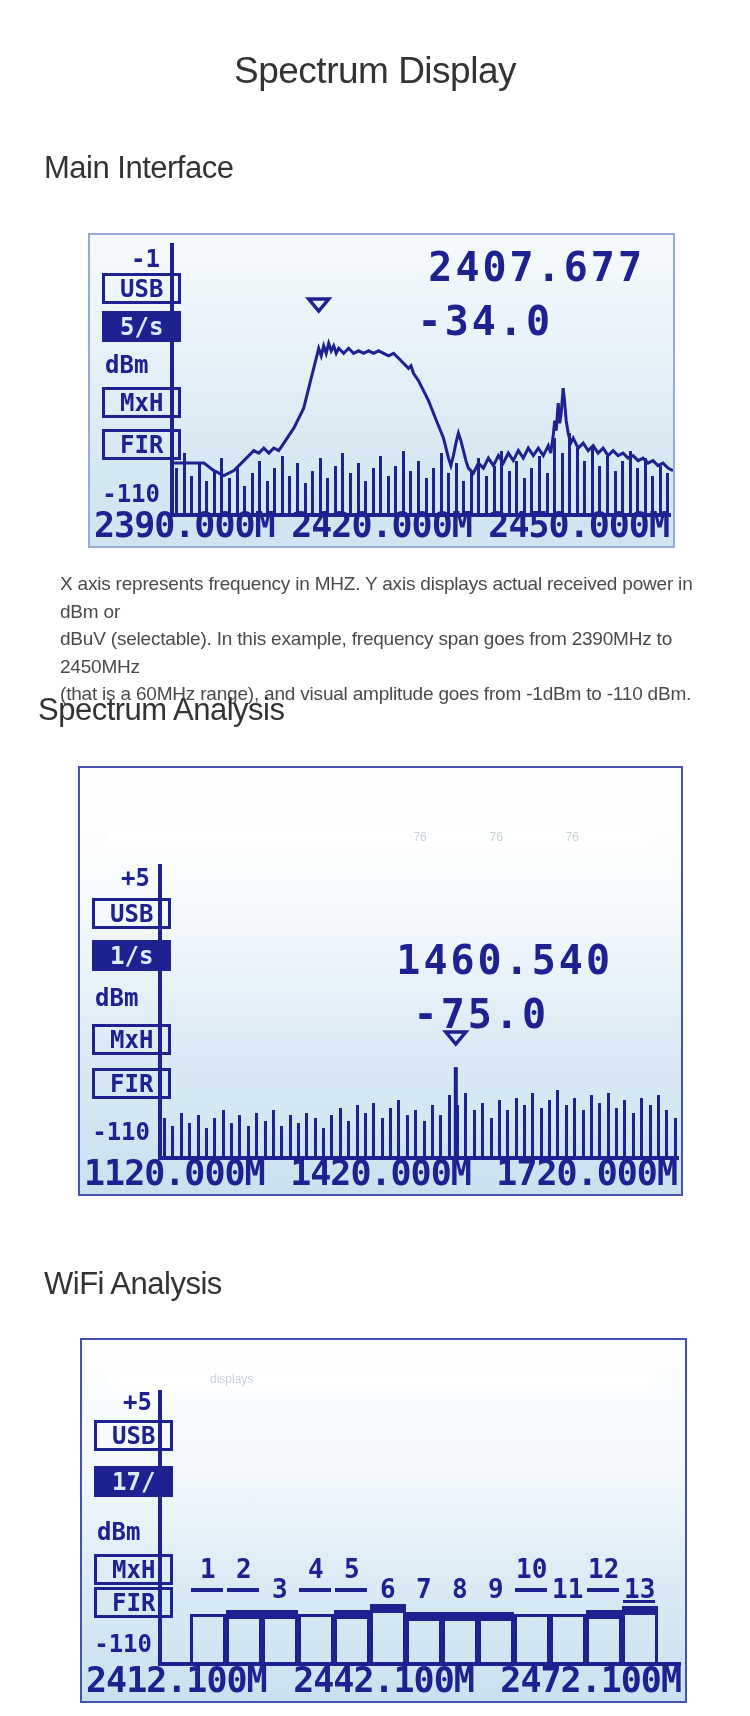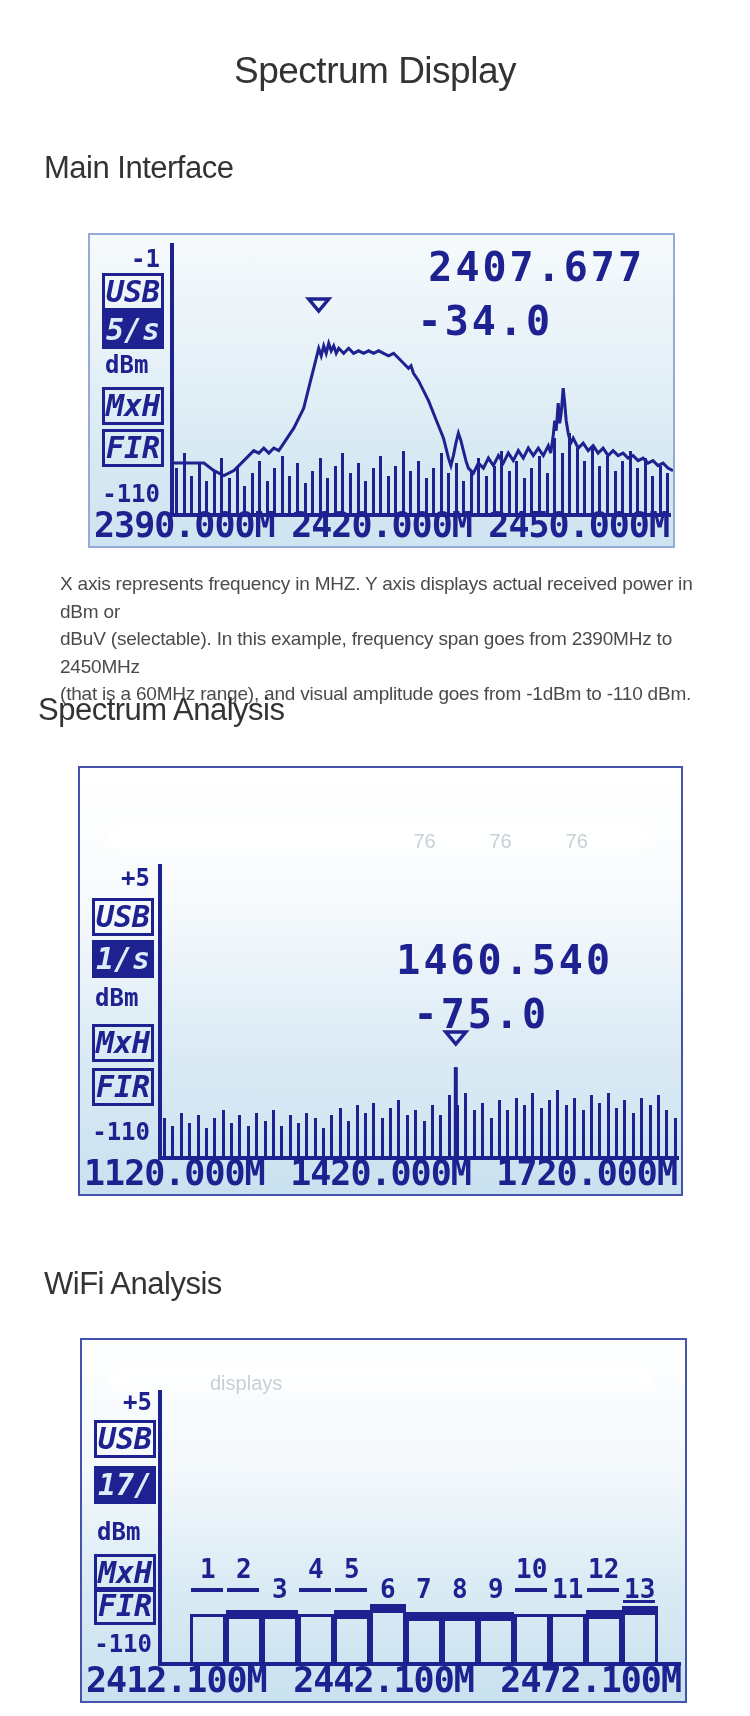--- a/index.html
+++ b/index.html
@@ -24,32 +24,32 @@
   .d2{left:78px;top:766px;width:605px;height:430px;border:2px solid #4353ae;
       background:linear-gradient(180deg,#ffffff 0%,#f8fbfd 30%,#dcebf5 65%,#c9e1ef 100%);}
   .d3{left:80px;top:1338px;width:607px;height:365px;border:2px solid #4353ae;
       background:linear-gradient(180deg,#fdfeff 0%,#f4f9fc 35%,#d9eaf4 70%,#c9e1ef 100%);}
 
   .ghost-streak{position:absolute;left:26px;right:30px;height:26px;background:rgba(255,255,255,.78);
       border-radius:10px;filter:blur(3px);}
   .d2 .ghost-streak{top:56px;}
   .d3 .ghost-streak{top:26px;}
   .ghost-frags{position:absolute;left:0;right:16px;height:22px;color:rgba(125,140,158,.42);
-      font-size:20px;font-family:"Liberation Sans",sans-serif;}
+      font-size:12px;font-family:"Liberation Sans",sans-serif;}
   .d2 .ghost-frags{top:62px;}
   .d3 .ghost-frags{top:32px;}
   .ghost-frags span{position:absolute;top:0;}
   .d2 .ghost-frags span:nth-child(1){left:57%;}
   .d2 .ghost-frags span:nth-child(2){left:70%;}
   .d2 .ghost-frags span:nth-child(3){left:83%;}
   .d3 .ghost-frags span:nth-child(1){left:128px;}
 
   .num{position:absolute;left:4px;width:66px;text-align:right;font-size:24px;line-height:1;}
-  .badge{position:absolute;left:12px;border:3px solid var(--ink);padding:1px 1px 0;
-         font-size:30px;line-height:1.02;background:transparent;font-style:italic;}
+  .badge{position:absolute;left:12px;border:3px solid var(--ink);padding:1px 15px 0;
+         font-size:24px;line-height:1.02;background:transparent;}
   .inv{background:var(--ink);color:#dcedf8;}
   .plain{position:absolute;left:15px;font-size:24px;line-height:1;}
 
   .d1 .t-ytop{top:12px;}  .d1 .t-usb{top:38px;}  .d1 .t-rate{top:76px;}
   .d1 .t-unit{top:118px;} .d1 .t-mode{top:152px;}.d1 .t-filter{top:194px;}
   .d1 .t-ybot{top:247px;}
   .d2 .t-ytop{top:98px;}  .d2 .t-usb{top:130px;} .d2 .t-rate{top:172px;}
   .d2 .t-unit{top:218px;} .d2 .t-mode{top:256px;}.d2 .t-filter{top:300px;}
   .d2 .t-ybot{top:352px;}
   .d3 .t-ytop{top:50px;}  .d3 .t-usb{top:80px;}  .d3 .t-rate{top:126px;}

